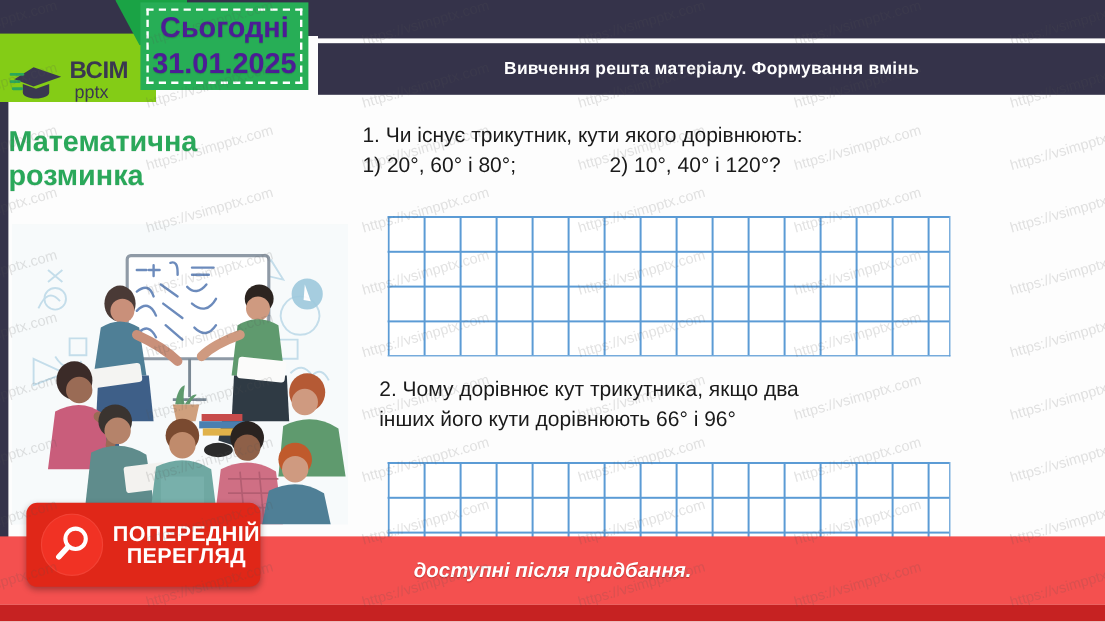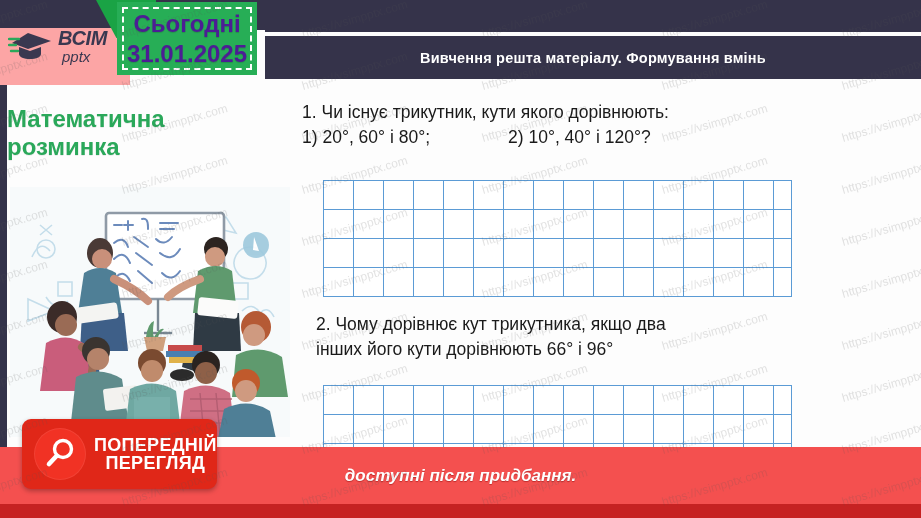--- a/index.html
+++ b/index.html
@@ -27,22 +27,22 @@
     display:flex; align-items:center; justify-content:center;
   }
   .header-bar .htxt {
     color:#ffffff; font-size:14.5px; font-weight:bold;
     letter-spacing:0.2px; white-space:nowrap;
   }
 
   
   .logo-card {
     position:absolute; left:0; top:28px; width:130px; height:57px;
-    background:#fca5a5;
-    display:flex; align-items:flex-start; padding-left:8px; gap:4px;font-style:italic;
+    background:#84cc16;
+    display:flex; align-items:flex-end; padding-left:8px; gap:4px;
   }
   .cap-icon { width:46px; height:34px; flex:none; }
   .logo-words { display:flex; flex-direction:column; line-height:1; }
   .logo-words .b1 { font-size:20px; font-weight:bold; color:#3a3850; letter-spacing:-0.4px; }
   .logo-words .b2 { font-size:15px; color:#3a3850; margin-left:4px; margin-top:1px; }
 
   
   .green-wedge {
     position:absolute; left:96px; top:0; width:60px; height:38px;
     background:#1aa345;

